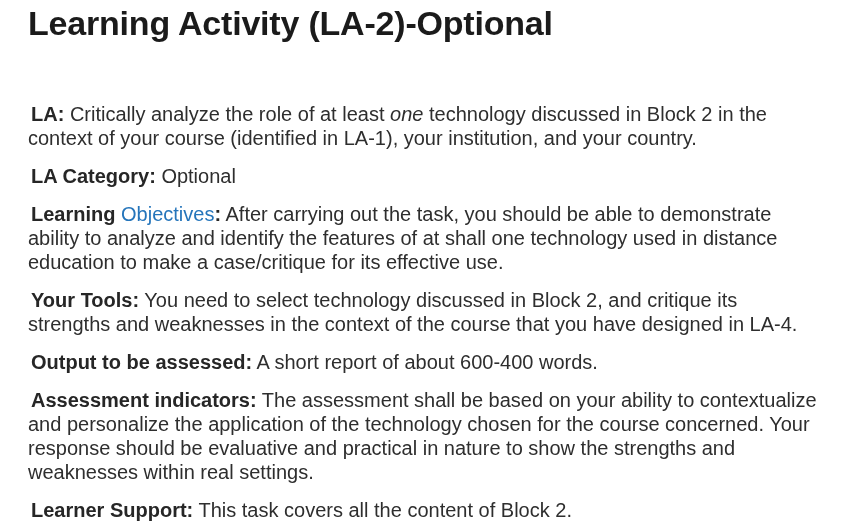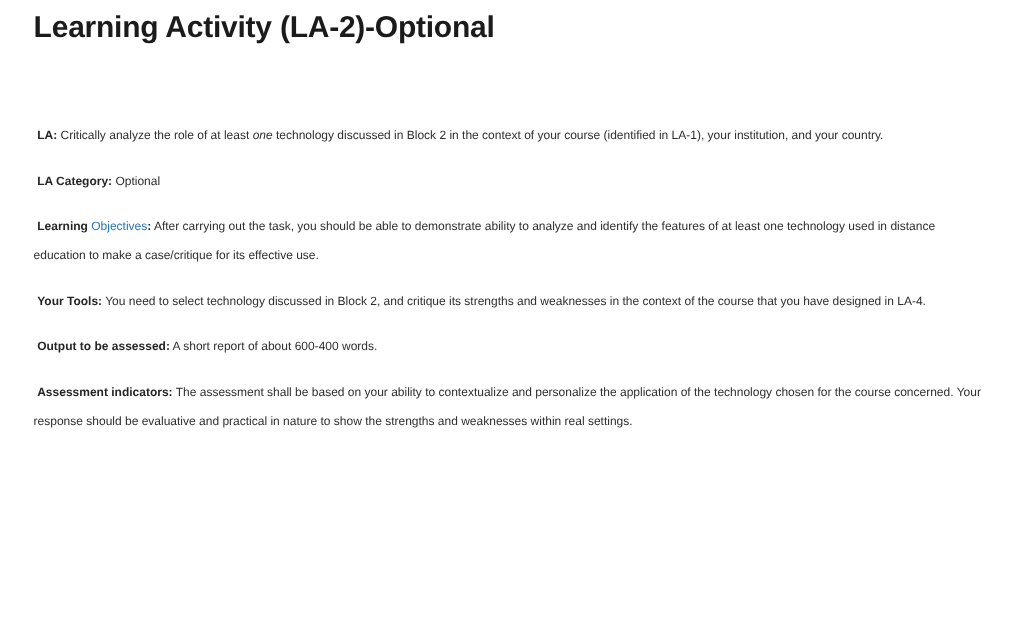--- a/index.html
+++ b/index.html
@@ -11,29 +11,29 @@
     width: 846px;
     height: 521px;
     overflow: hidden;
     font-family: "Liberation Sans", sans-serif;
     color: #2e2e2e;
   }
   .page {
     padding: 6px 24px 0 28px;
   }
   .page-title {
-    font-size: 25px;
+    font-size: 34px;
     font-weight: 700;
     color: #1b1b1b;
     letter-spacing: -0.2px;
     margin: 0 0 62px 0;
     line-height: 34px;
   }
   p.body-para {
-    font-size: 10px;
+    font-size: 20px;
     line-height: 24px;
     margin: 0 0 14px 0;
     text-indent: 3px;
   }
   .bold-label {
     font-weight: 700;
     color: #262626;
   }
   .link {
     font-weight: 400;
@@ -54,30 +54,33 @@
 
   <p class="body-para">
     <span class="bold-label">LA:</span><span> Critically analyze the role of at least </span><span class="italic">one</span><span> technology discussed in Block 2 in the context of your course (identified in LA-1), your institution, and your country.</span>
   </p>
 
   <p class="body-para">
     <span class="bold-label">LA Category:</span><span> Optional</span>
   </p>
 
   <p class="body-para">
-    <span class="bold-label">Learning </span><a class="link">Objectives</a><span class="bold-label">:</span><span> After carrying out the task, you should be able to demonstrate ability to analyze and identify the features of at least one technology used in distance education to make a case/critique for its effective use.</span>
+    <span class="bold-label">Learning </span><a class="link">Objectives</a><span class="bold-label">:</span><span> After carrying out the task, you should be able to demonstrate ability to analyze and identify the features of at shall one technology used in distance education to make a case/critique for its effective use.</span>
   </p>
 
 
   <p class="body-para">
     <span class="bold-label">Your Tools:</span><span> You need to select technology discussed in Block 2, and critique its strengths and weaknesses in the context of the course that you have designed in LA-4.</span>
   </p>
 
   <p class="body-para">
     <span class="bold-label">Output to be assessed:</span><span> A short report of about 600-400 words.</span>
   </p>
 
   <p class="body-para">
     <span class="bold-label">Assessment indicators:</span><span> The assessment shall be based on your ability to contextualize and personalize the application of the technology chosen for the course concerned. Your response should be evaluative and practical in nature to show the strengths and weaknesses within real settings.</span>
   </p>
 
+  <p class="body-para">
+    <span class="bold-label">Learner Support:</span><span> This task covers all the content of Block 2.</span>
+  </p>
 
 </div>
 
 </body></html>

